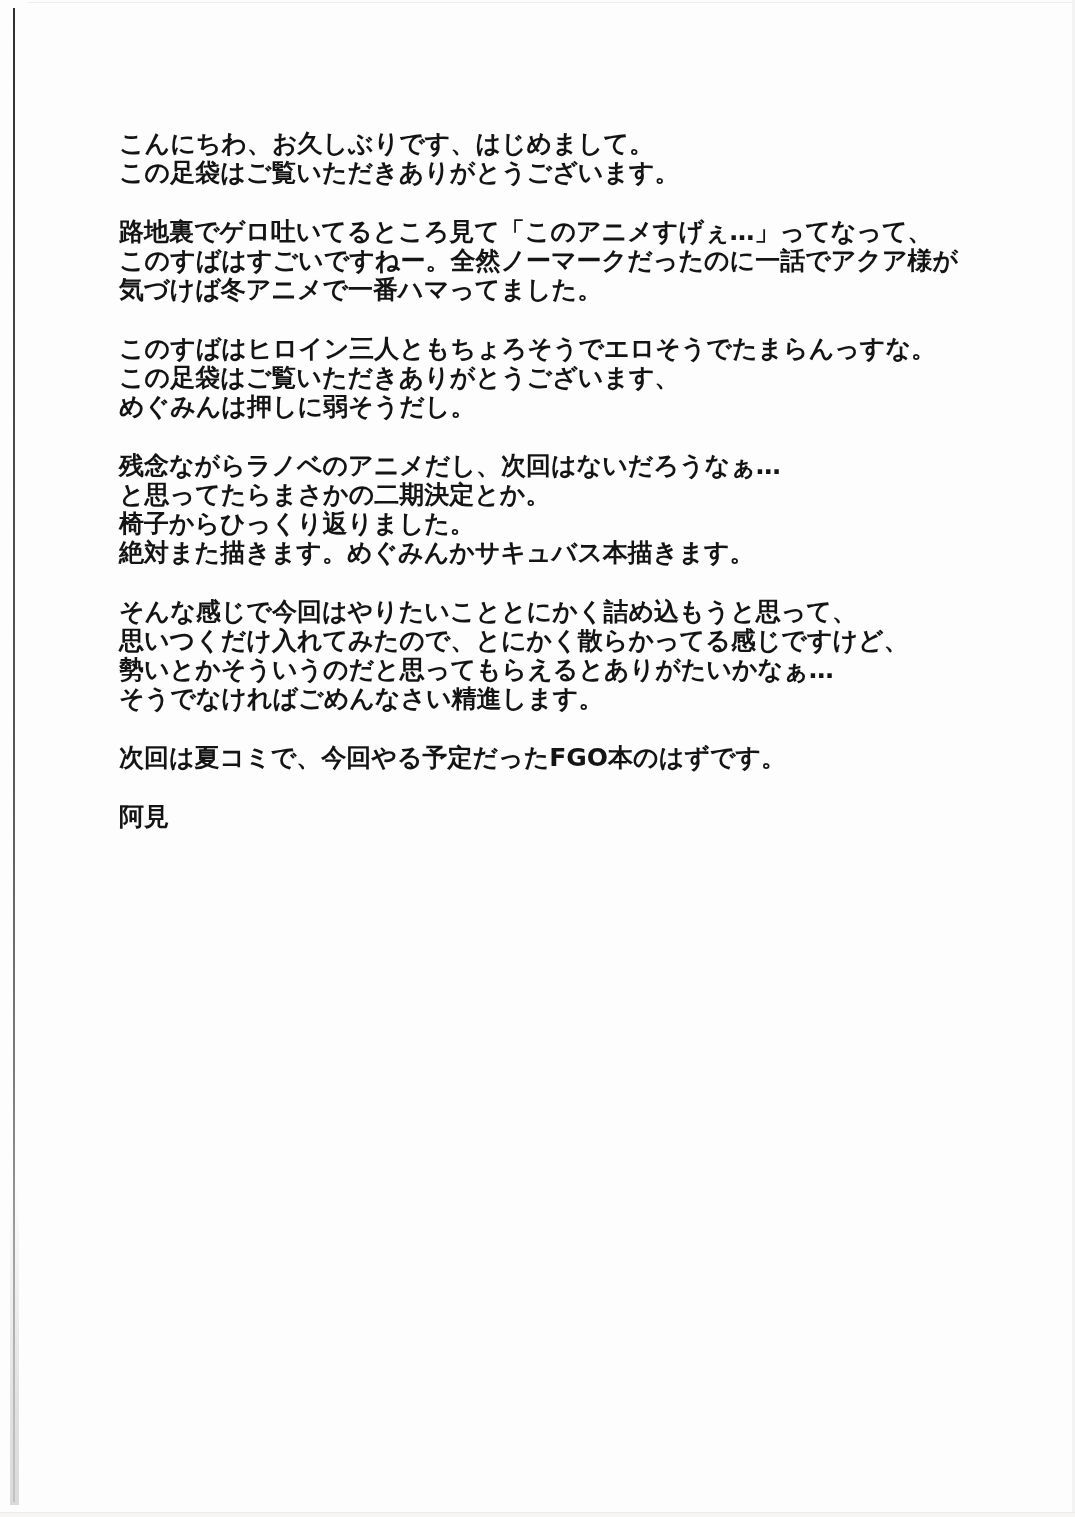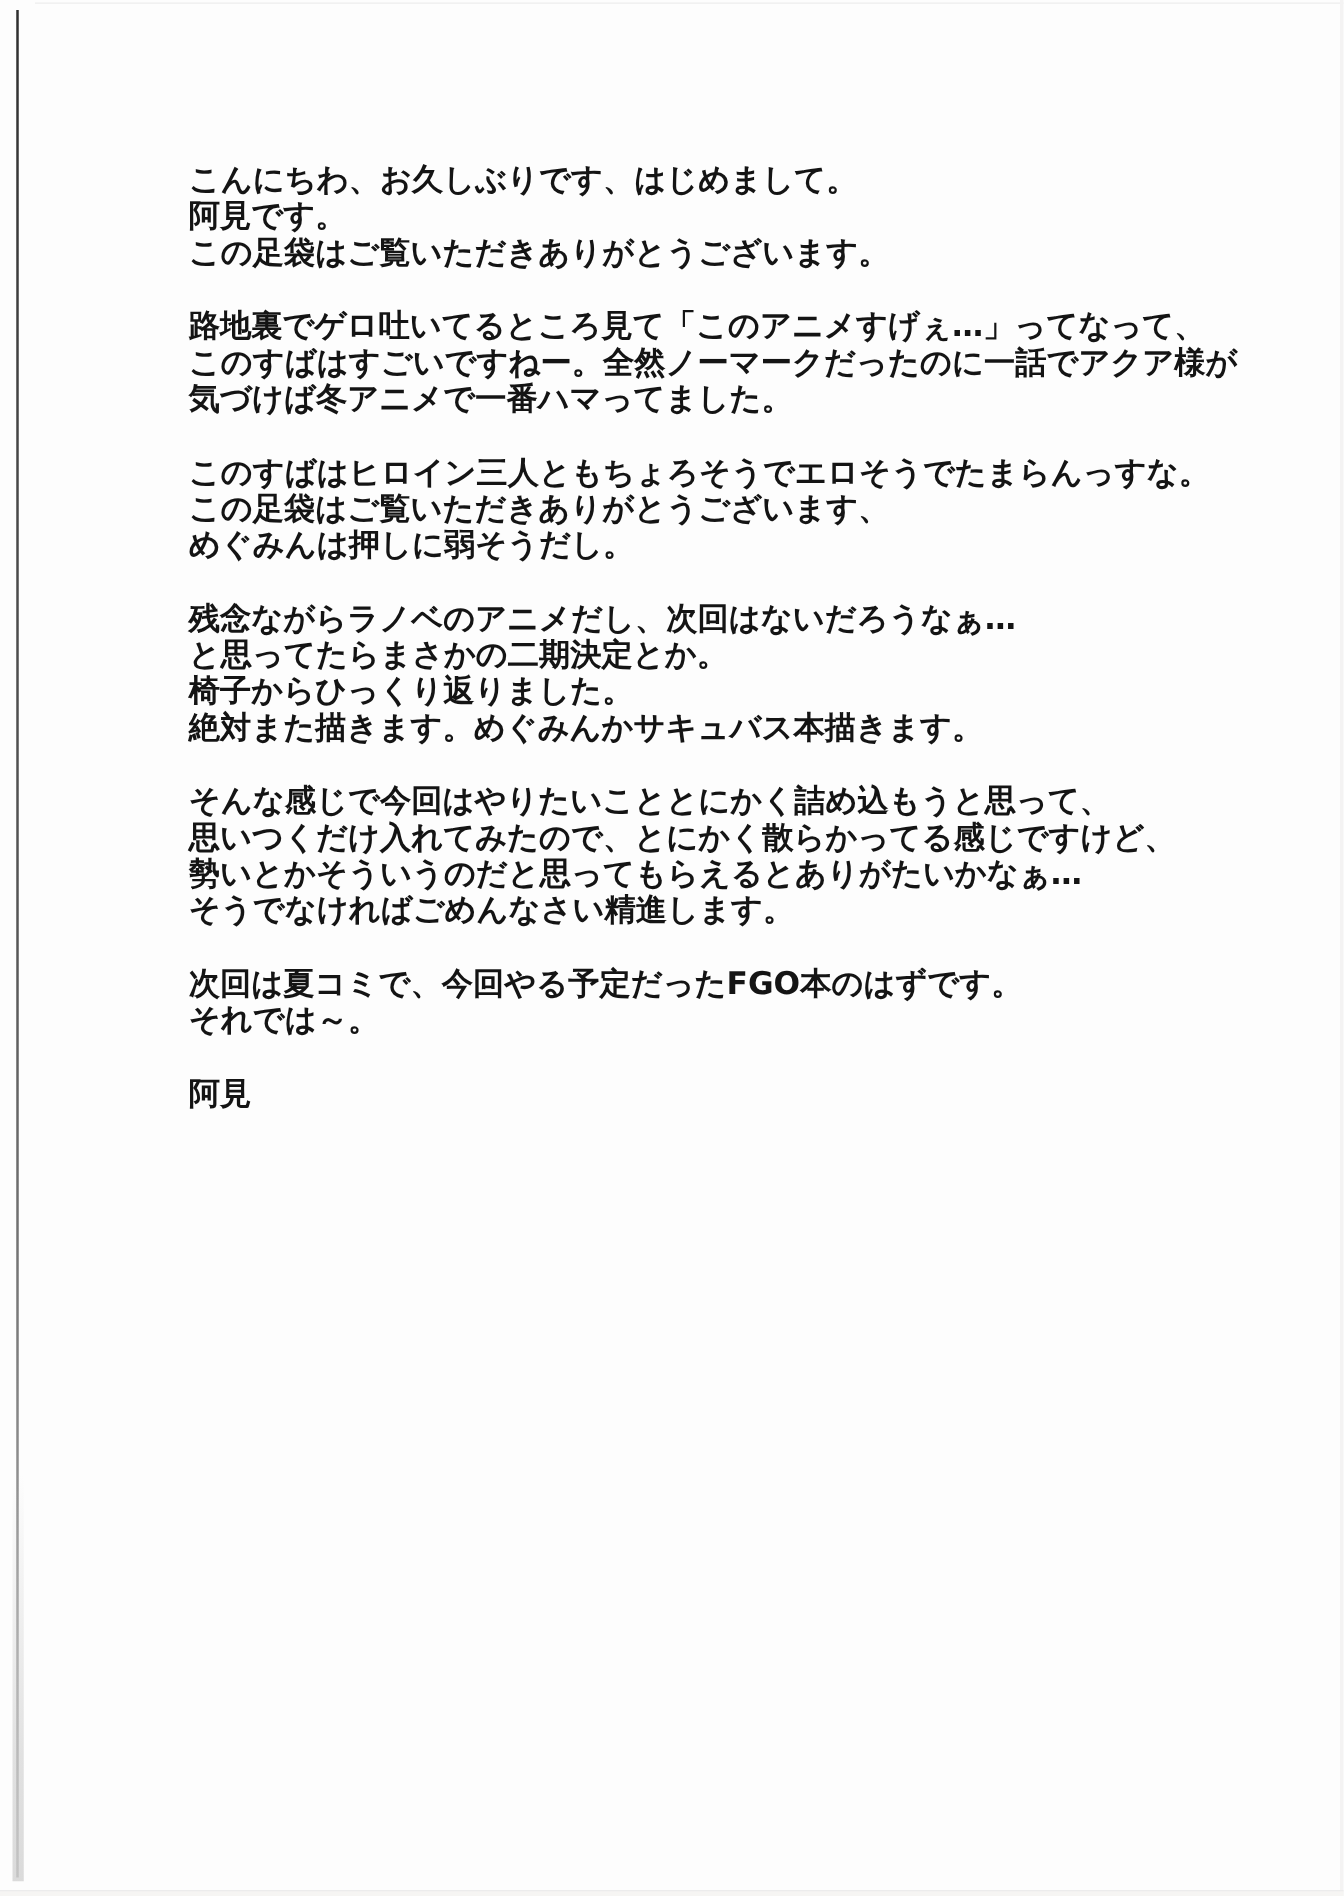--- a/index.html
+++ b/index.html
@@ -57,37 +57,36 @@
     left: 119px;
     top: 129px;
     color: #141414;
     font-size: 25px;
     font-weight: 700;
     line-height: 29px;
     letter-spacing: 0px;
   }
   .para { margin: 0 0 30px 0; }
   .para:last-child { margin-bottom: 0; }
-  .line { display: block; white-space: nowrap; margin-left: 32px; }
+  .line { display: block; white-space: nowrap; }
 </style>
 </head>
 <body>
 
 <div class="page">
   <div class="scan-top-edge"></div>
   <div class="scan-right-edge"></div>
   <div class="scan-bottom-edge"></div>
   <div class="scan-line"></div>
   <div class="scan-line-soft"></div>
 
   <div class="text-block">
 
     <p class="para">
       <span class="line">こんにちわ、お久しぶりです、はじめまして。</span>
-      <span class="line">阿見です。</span>
       <span class="line">この足袋はご覧いただきありがとうございます。</span>
     </p>
 
     <p class="para">
       <span class="line">路地裏でゲロ吐いてるところ見て「このアニメすげぇ…」ってなって、</span>
       <span class="line">このすばはすごいですねー。全然ノーマークだったのに一話でアクア様が</span>
       <span class="line">気づけば冬アニメで一番ハマってました。</span>
     </p>
 
     <p class="para">
@@ -105,21 +104,20 @@
 
     <p class="para">
       <span class="line">そんな感じで今回はやりたいこととにかく詰め込もうと思って、</span>
       <span class="line">思いつくだけ入れてみたので、とにかく散らかってる感じですけど、</span>
       <span class="line">勢いとかそういうのだと思ってもらえるとありがたいかなぁ…</span>
       <span class="line">そうでなければごめんなさい精進します。</span>
     </p>
 
     <p class="para">
       <span class="line">次回は夏コミで、今回やる予定だったFGO本のはずです。</span>
-      <span class="line">それでは～。</span>
     </p>
 
     <p class="para">
       <span class="line">阿見</span>
     </p>
 
   </div>
 </div>
 
 </body></html>

